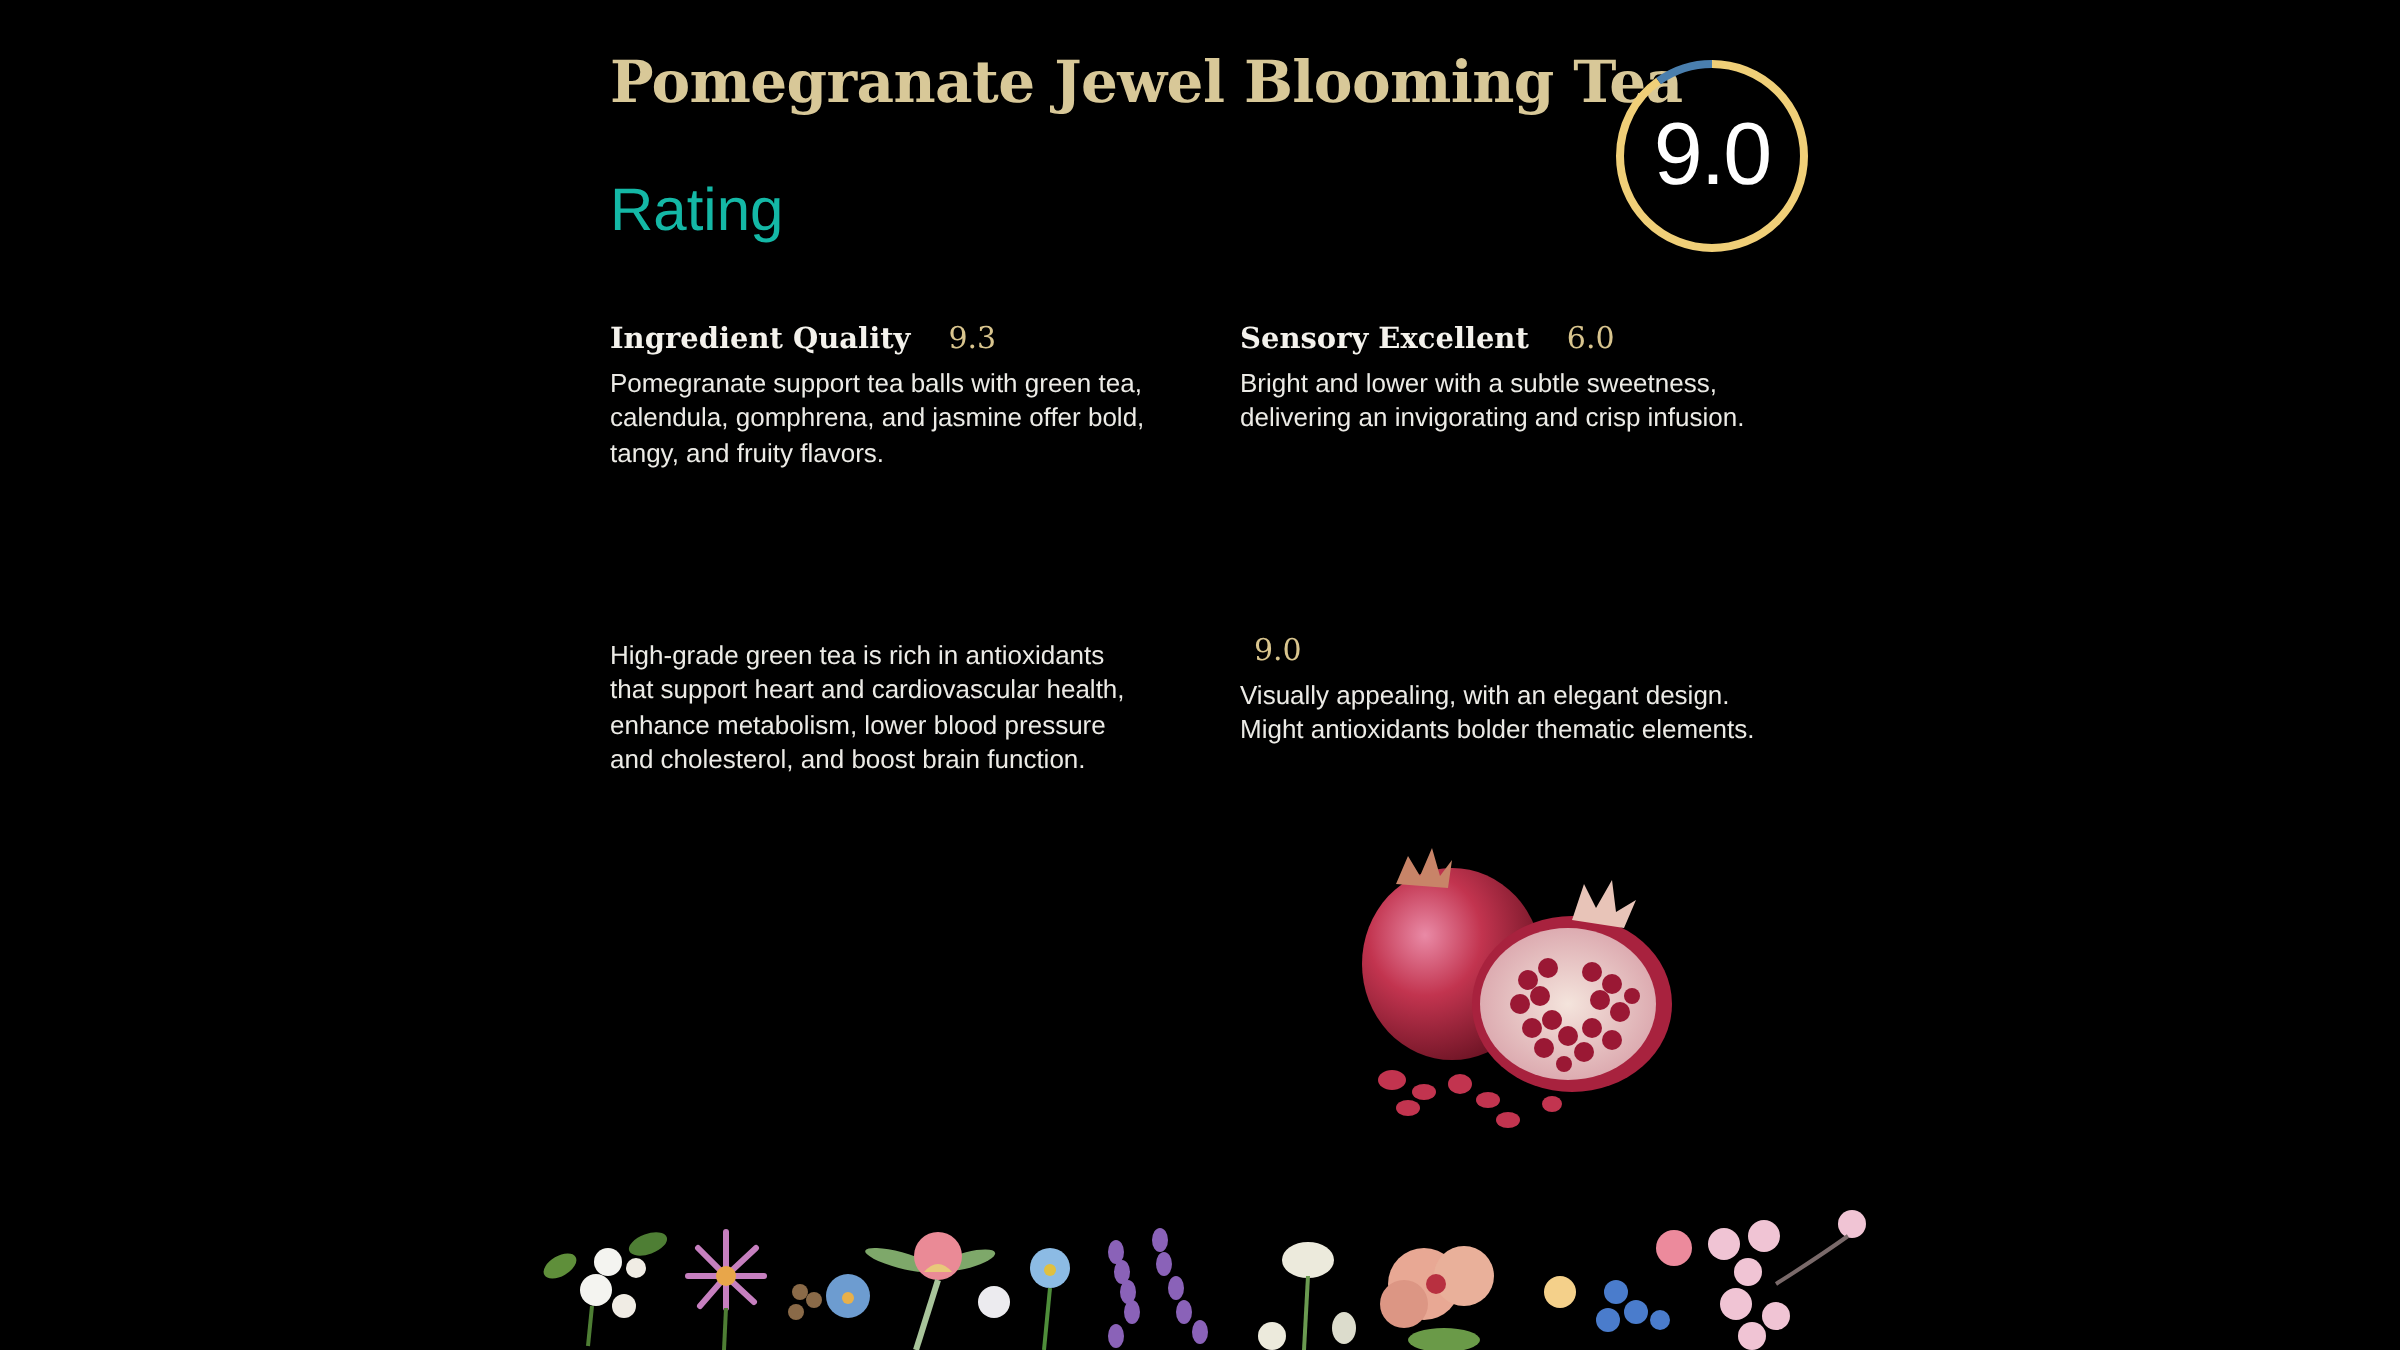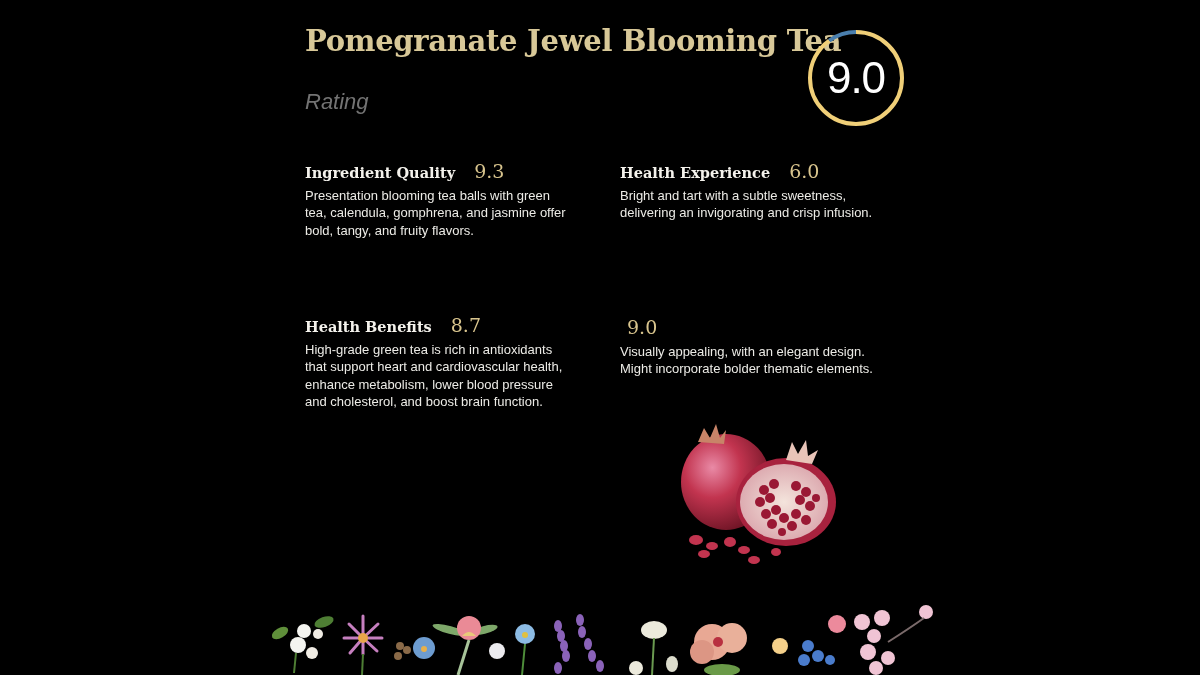--- a/index.html
+++ b/index.html
@@ -6,39 +6,39 @@
   html, body { width: 1200px; height: 675px; background: #000; overflow: hidden; }
   body { position: relative; font-family: "DejaVu Sans", sans-serif; color: #f2f0ea; }
 
   .title {
     position: absolute; left: 305px; top: 24px;
     font-family: "DejaVu Serif", serif; font-weight: bold;
     font-size: 29px; color: #d8c898; letter-spacing: -0.3px; white-space: nowrap;
   }
   .subtitle {
     position: absolute; left: 305px; top: 89px;
-    font-family: "Liberation Sans", sans-serif; font-size: 22px; color: #737373; font-style: italic;
+    font-family: "Liberation Sans", sans-serif; font-size: 30px; color: #14b8a6;
   }
   .score-ring {
     position: absolute; left: 806px; top: 28px; width: 100px; height: 100px;
   }
   .score-ring svg { position: absolute; left: 0; top: 0; }
   .score-ring .score-val {
     position: absolute; left: 0; top: 0; width: 100px; height: 100px;
     display: flex; align-items: center; justify-content: center;
     font-family: "Liberation Sans", sans-serif; font-size: 44px; color: #fff; letter-spacing: -1px;
   }
 
   .cat { position: absolute; width: 290px; }
   .cat-head { display: flex; align-items: baseline; white-space: nowrap; gap: 12px; }
   .cat-name {
     font-family: "DejaVu Serif", serif; font-weight: bold; font-size: 14.5px; color: #f4f2ec;
   }
   .cat-score {
-    font-family: "DejaVu Serif", serif; font-size: 19px; color: #d9c58e; margin-left: 7px;
+    font-family: "DejaVu Serif", serif; font-size: 15px; color: #d9c58e; margin-left: 7px;
   }
   .cat-desc {
     margin-top: 5px; font-family: "Liberation Sans", sans-serif; font-size: 13px;
     line-height: 17.3px; color: #ecebe6; width: 270px;
   }
   #cat-0 { left: 305px; top: 160px; }
   #cat-1 { left: 620px; top: 160px; }
   #cat-2 { left: 305px; top: 314px; }
   #cat-3 { left: 620px; top: 316px; }
   #cat-4 { left: 305px; top: 469px; }
@@ -58,44 +58,40 @@
     <circle cx="50" cy="50" r="46" fill="none" stroke="#4a7fae" stroke-width="4" stroke-dasharray="28.9 289" stroke-dashoffset="-260.1" transform="rotate(-90 50 50)"></circle>
   </svg>
   <div class="score-val">9.0</div>
 </div>
 
 <div class="cat" id="cat-0">
   <div class="cat-head">
     <span class="cat-name">Ingredient Quality</span>
     <span class="cat-score">9.3</span>
   </div>
-  <div class="cat-desc">Presentation blooming tea balls with green tea, calendula, gomphrena, and jasmine offer bold, tangy, and fruity flavors.</div>
+  <div class="cat-desc">Pomegranate support tea balls with green tea, calendula, gomphrena, and jasmine offer bold, tangy, and fruity flavors.</div>
 </div>
 
 <div class="cat" id="cat-1">
   <div class="cat-head">
-    <span class="cat-name">Health Experience</span>
+    <span class="cat-name">Sensory Excellent</span>
     <span class="cat-score">6.0</span>
   </div>
-  <div class="cat-desc">Bright and tart with a subtle sweetness, delivering an invigorating and crisp infusion.</div>
+  <div class="cat-desc">Bright and lower with a subtle sweetness, delivering an invigorating and crisp infusion.</div>
 </div>
 
 <div class="cat" id="cat-2">
-  <div class="cat-head">
-    <span class="cat-name">Health Benefits</span>
-    <span class="cat-score">8.7</span>
-  </div>
   <div class="cat-desc">High-grade green tea is rich in antioxidants that support heart and cardiovascular health, enhance metabolism, lower blood pressure and cholesterol, and boost brain function.</div>
 </div>
 
 <div class="cat" id="cat-3">
   <div class="cat-head">
     <span class="cat-score">9.0</span>
   </div>
-  <div class="cat-desc">Visually appealing, with an elegant design. Might incorporate bolder thematic elements.</div>
+  <div class="cat-desc">Visually appealing, with an elegant design. Might antioxidants bolder thematic elements.</div>
 </div>
 
 <div class="cat" id="cat-4">
 </div>
 
 <svg class="pomegranate" viewBox="0 0 180 150">
   <defs>
     <radialGradient id="pg1" cx="35%" cy="35%" r="70%">
       <stop offset="0%" stop-color="#e98aa6"></stop>
       <stop offset="45%" stop-color="#c2344f"></stop>

